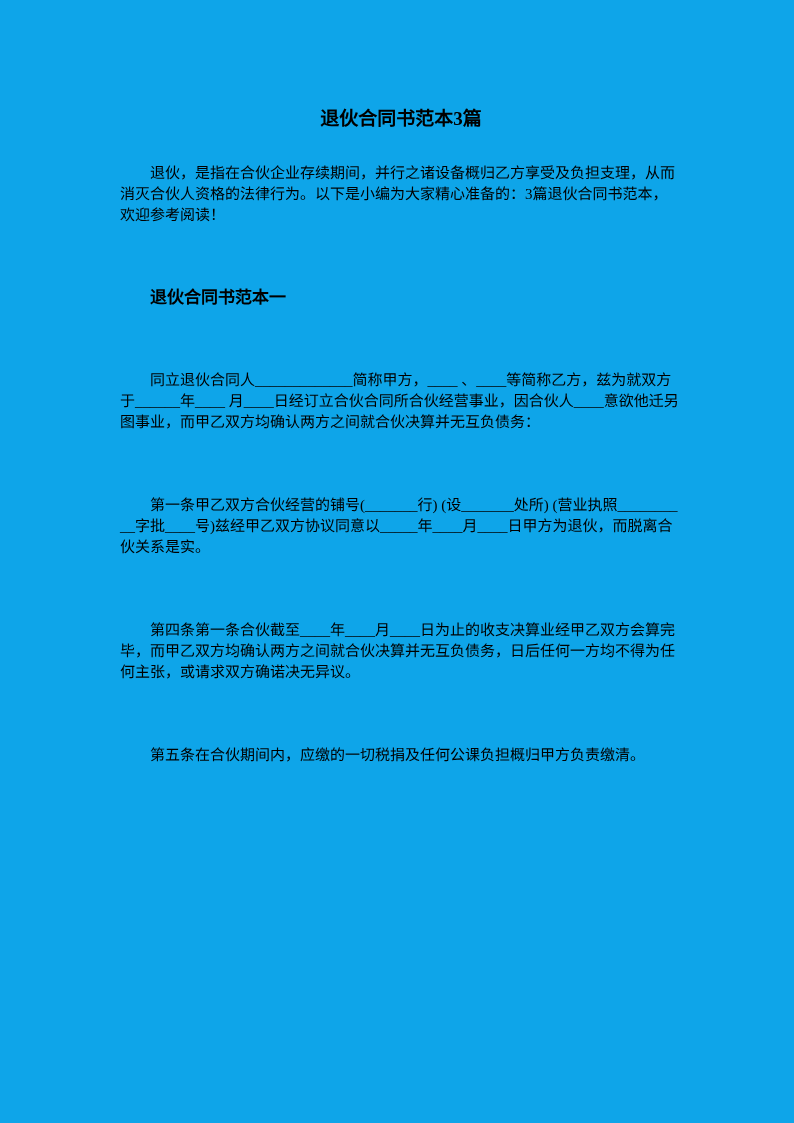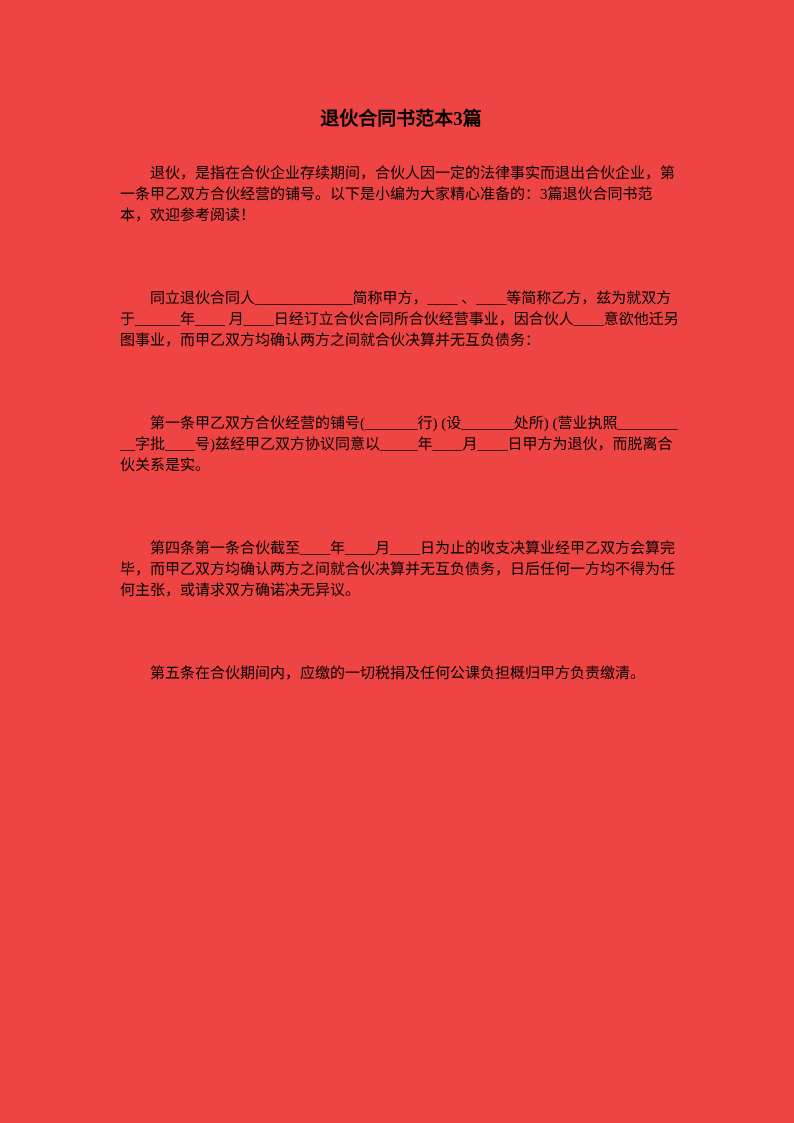--- a/index.html
+++ b/index.html
@@ -13,21 +13,21 @@
     position: relative;
     overflow: hidden;
     font-family: "Liberation Serif", "DejaVu Serif", serif;
     color: #000000;
   }
   .page {
     box-sizing: border-box;
     width: 794px;
     height: 1123px;
     padding: 108px 112px 0 120px;
-    background: #ef4444;
+    background: #0ea5e9;
   }
   .doc-title {
     font-size: 19px;
     font-weight: bold;
     text-align: center;
     line-height: 21px;
     margin: 0 0 34px 0;
   }
   .intro {
     font-size: 15px;
@@ -51,22 +51,23 @@
     word-break: break-all;
   }
 </style>
 </head>
 <body>
 
 <div class="page">
 
   <h1 class="doc-title">退伙合同书范本3篇</h1>
 
-  <p class="intro">退伙，是指在合伙企业存续期间，合伙人因一定的法律事实而退出合伙企业，第一条甲乙双方合伙经营的铺号。以下是小编为大家精心准备的：3篇退伙合同书范本，欢迎参考阅读！</p>
+  <p class="intro">退伙，是指在合伙企业存续期间，并行之诸设备概归乙方享受及负担支理，从而消灭合伙人资格的法律行为。以下是小编为大家精心准备的：3篇退伙合同书范本，欢迎参考阅读！</p>
 
+  <h2 class="section-heading">退伙合同书范本一</h2>
 
   <p class="contract-para">同立退伙合同人_____________简称甲方，____ 、____等简称乙方，兹为就双方于______年____ 月____日经订立合伙合同所合伙经营事业，因合伙人____意欲他迁另图事业，而甲乙双方均确认两方之间就合伙决算并无互负债务：</p>
 
   <p class="contract-para">第一条甲乙双方合伙经营的铺号(_______行) (设_______处所) (营业执照__________字批____号)兹经甲乙双方协议同意以_____年____月____日甲方为退伙，而脱离合伙关系是实。</p>
 
 
 
   <p class="contract-para">第四条第一条合伙截至____年____月____日为止的收支决算业经甲乙双方会算完毕，而甲乙双方均确认两方之间就合伙决算并无互负债务，日后任何一方均不得为任何主张，或请求双方确诺决无异议。</p>
 
   <p class="contract-para">第五条在合伙期间内，应缴的一切税捐及任何公课负担概归甲方负责缴清。</p>

